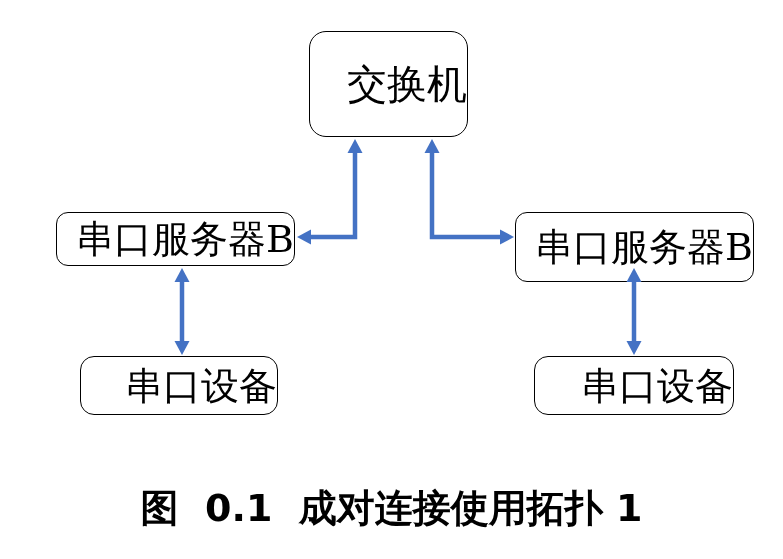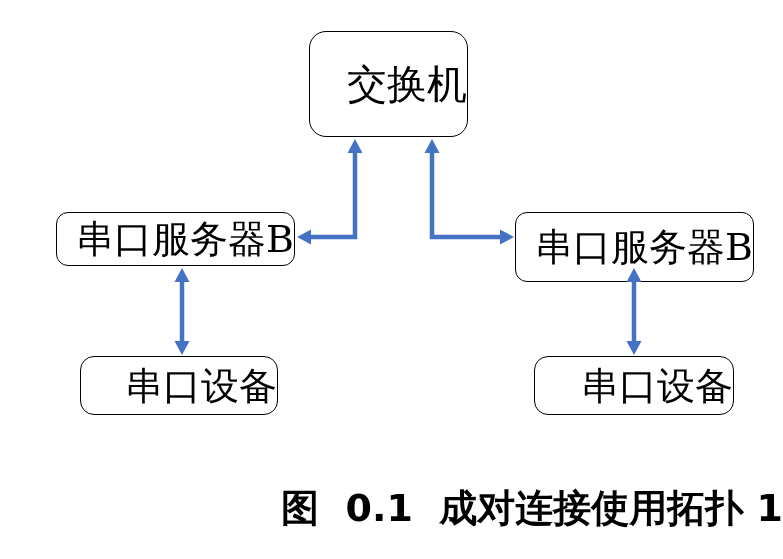--- a/index.html
+++ b/index.html
@@ -44,21 +44,21 @@
   .arrow-layer {
     position: absolute;
     left: 0; top: 0;
     width: 783px; height: 559px;
     pointer-events: none;
   }
   .caption {
     position: absolute;
     left: 0; top: 484px;
     width: 783px;
-    text-align: right;
+    text-align: center;
     font-family: "DejaVu Sans", "Liberation Sans", sans-serif;
     font-weight: 600;
     font-size: 38px;
     line-height: 48px;
     white-space: pre;
     color: #000000;
   }
 </style>
 </head>
 <body>

